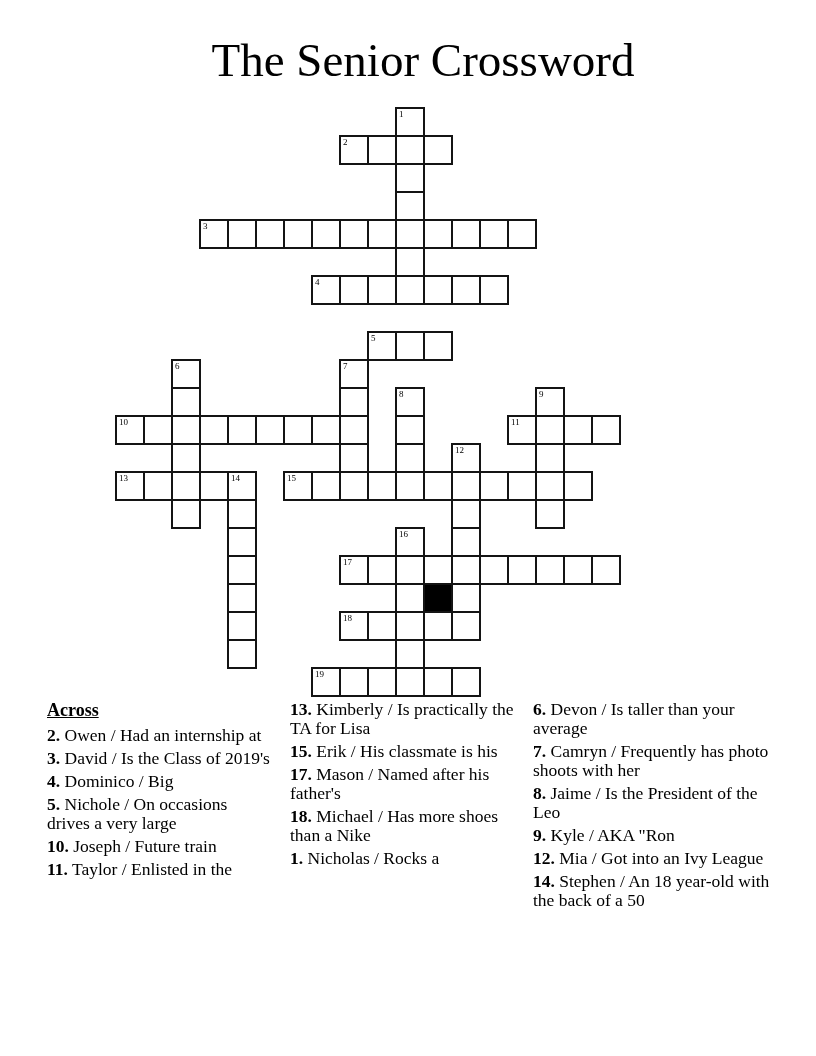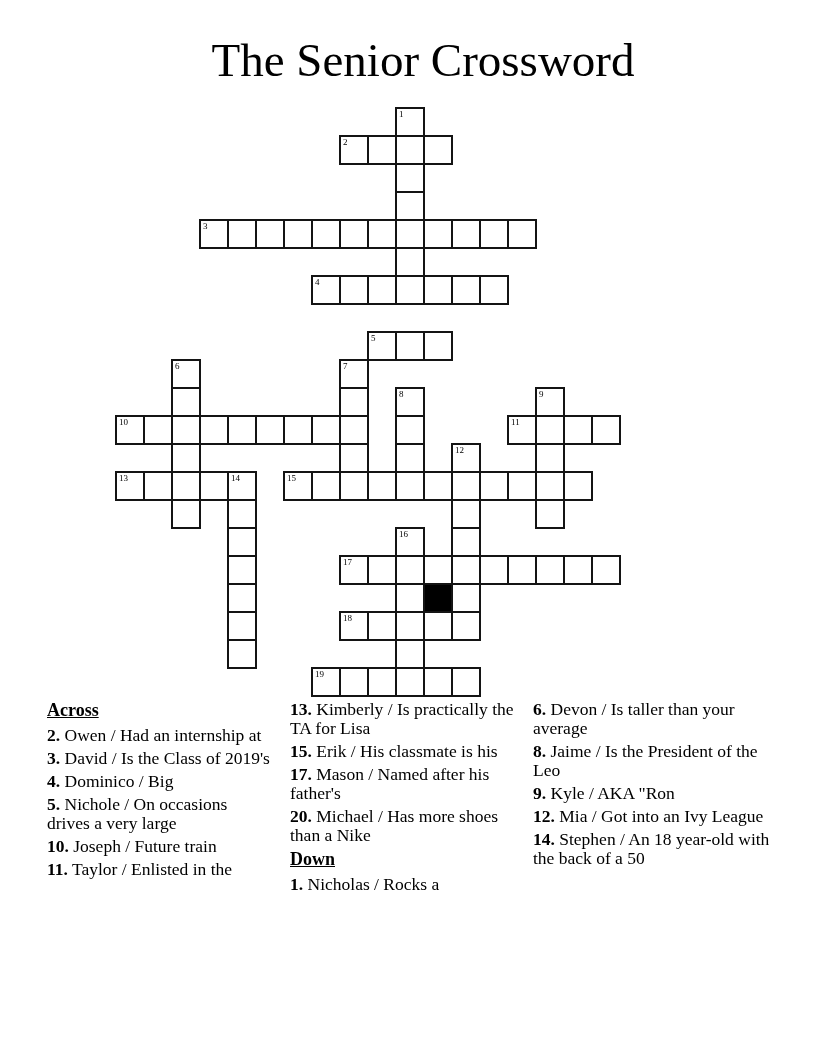--- a/index.html
+++ b/index.html
@@ -225,25 +225,25 @@
         <p class="clue"><b>3.</b> David / Is the Class of 2019's</p>
         <p class="clue"><b>4.</b> Dominico / Big</p>
         <p class="clue"><b>5.</b> Nichole / On occasions drives a very large</p>
         <p class="clue"><b>10.</b> Joseph / Future train</p>
         <p class="clue"><b>11.</b> Taylor / Enlisted in the</p>
       </div>
       <div class="cluecol c1">
         <p class="clue"><b>13.</b> Kimberly / Is practically the TA for Lisa</p>
         <p class="clue"><b>15.</b> Erik / His classmate is his</p>
         <p class="clue"><b>17.</b> Mason / Named after his father's</p>
-        <p class="clue"><b>20.</b> Michael / Has more shoes than a Nike</p>
-        <p class="clue-header">Down</p>
+        <p class="clue"><b>18.</b> Michael / Has more shoes than a Nike</p>
         <p class="clue"><b>1.</b> Nicholas / Rocks a</p>
       </div>
       <div class="cluecol c2">
         <p class="clue"><b>6.</b> Devon / Is taller than your average</p>
+        <p class="clue"><b>7.</b> Camryn / Frequently has photo shoots with her</p>
         <p class="clue"><b>8.</b> Jaime / Is the President of the Leo</p>
         <p class="clue"><b>9.</b> Kyle / AKA "Ron</p>
         <p class="clue"><b>12.</b> Mia / Got into an Ivy League</p>
         <p class="clue"><b>14.</b> Stephen / An 18 year-old with the back of a 50</p>
       </div>
     </div>
 </div>
 
 </body></html>

